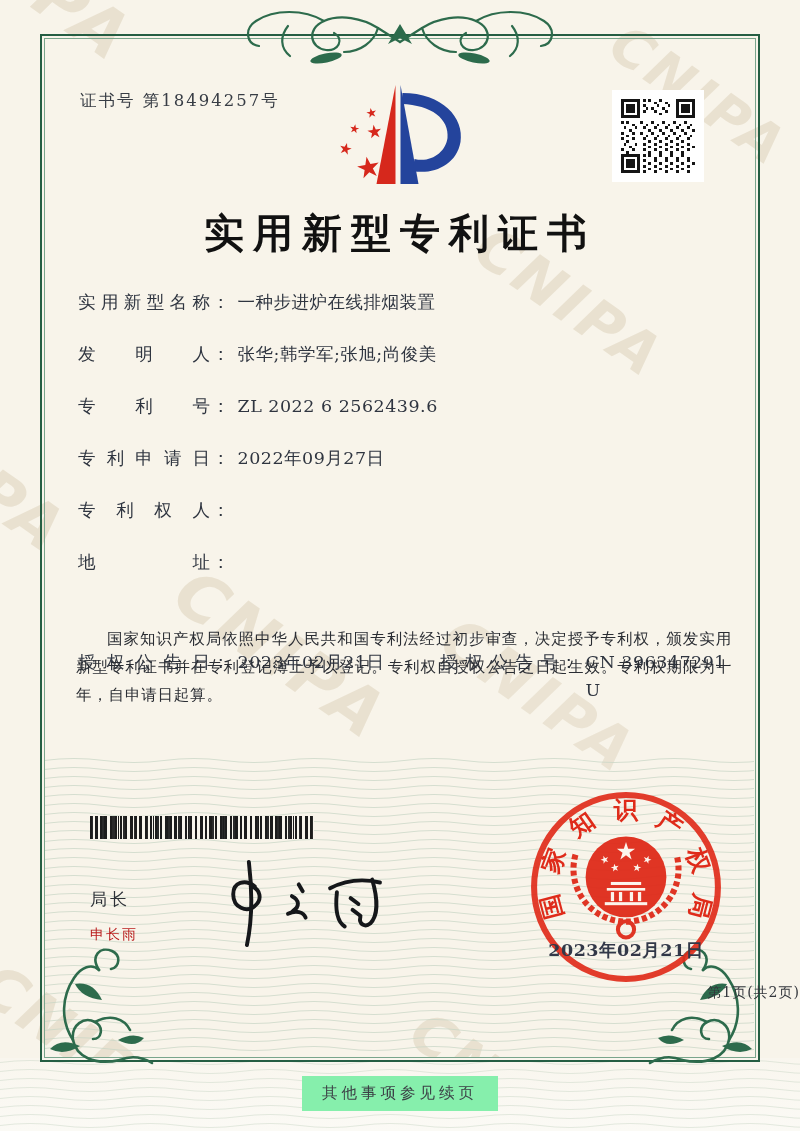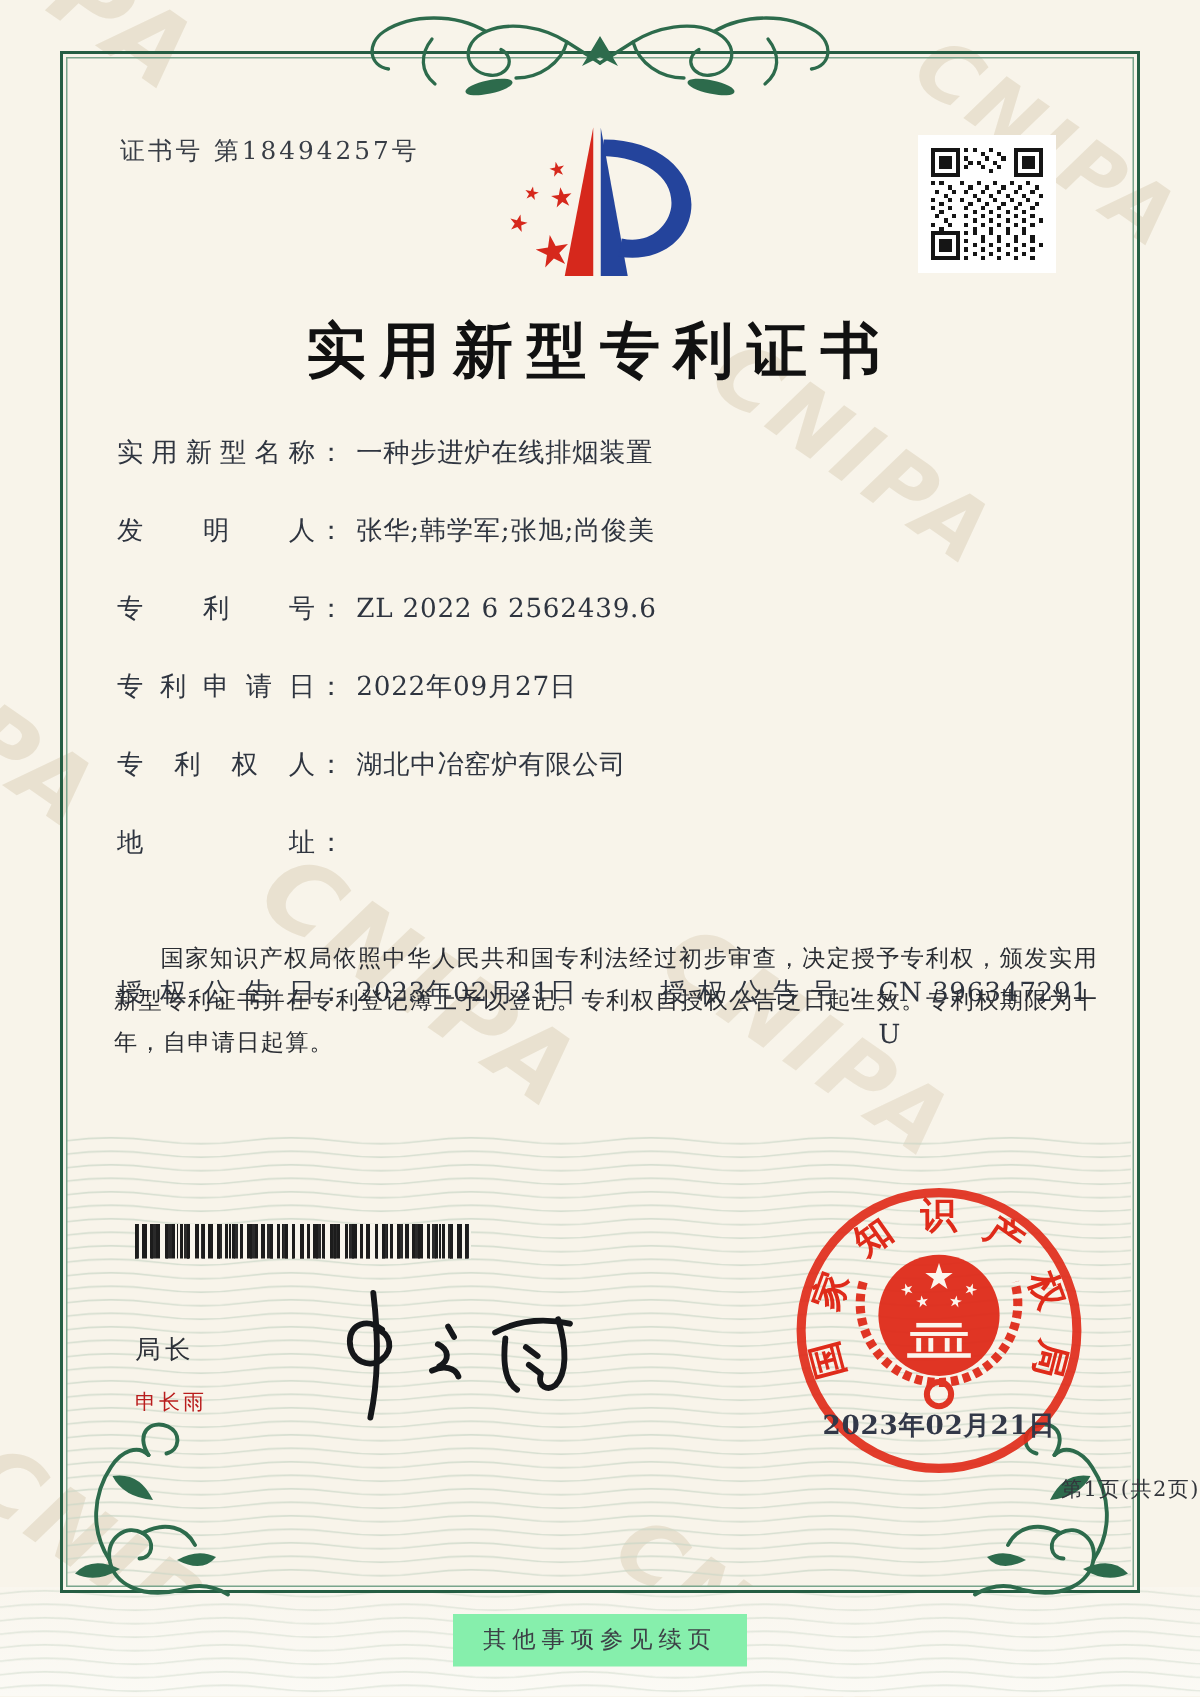--- a/index.html
+++ b/index.html
@@ -234,21 +234,20 @@
           <span class="fvalue">ZL 2022 6 2562439.6</span>
       </div>
       <div class="frow">
         <span class="flabel">专利申请日</span>
           <span class="fcolon">：</span>
           <span class="fvalue">2022年09月27日</span>
       </div>
       <div class="frow">
         <span class="flabel">专利权人</span>
           <span class="fcolon">：</span>
-          <span class="fvalue">湖北中冶窑炉有限公司</span>
       </div>
       <div class="frow">
         <span class="flabel">地址</span>
           <span class="fcolon">：</span>
       </div>
       <div class="frow">
         <span class="grant-left">
           <span class="flabel">授权公告日</span>
             <span class="fcolon">：</span>
             <span class="fvalue">2023年02月21日</span>

